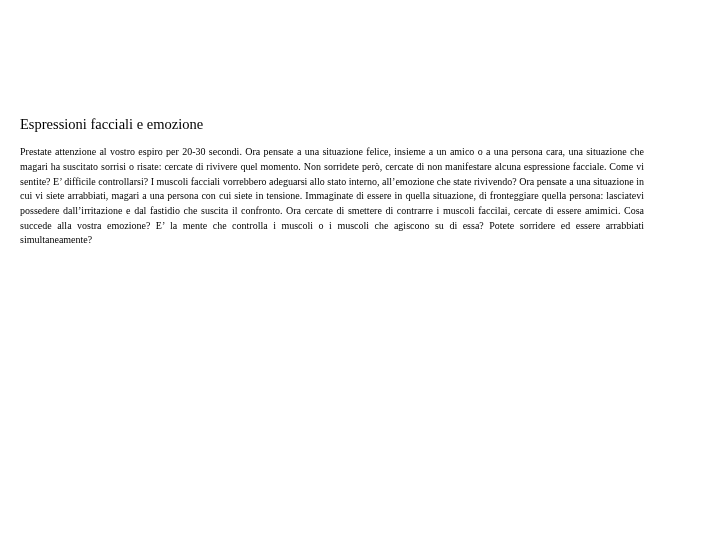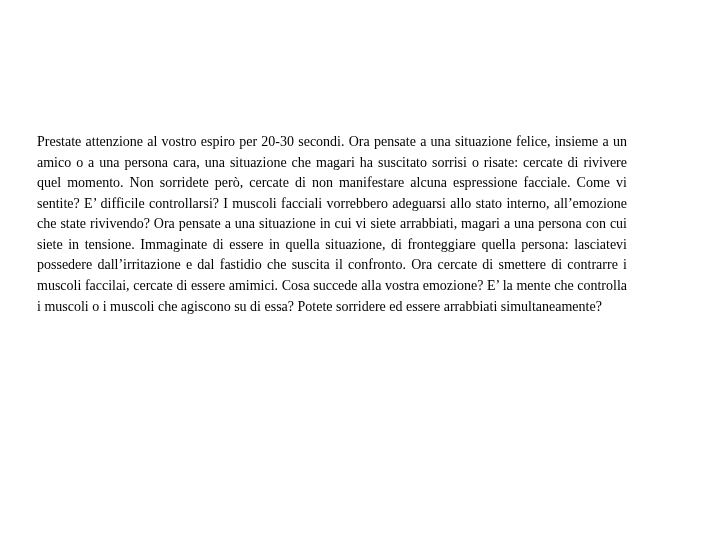--- a/index.html
+++ b/index.html
@@ -26,28 +26,29 @@
     top: 115px;
     width: 624px;
   }
   .title-line {
     font-size: 14.5px;
     line-height: 1.25;
     text-align: left;
     margin: 0 0 12px 0;
   }
   .body-par {
-    font-size: 14px;
+    font-size: 10px;
     line-height: 1.47;
     text-align: justify;
     text-justify: inter-word;
-    margin: 17px;
+    margin: 0;
     hyphens: none;
   }
 </style>
 </head>
 <body>
 
 <div class="slide">
   <div class="content-block">
+    <p class="title-line">Espressioni facciali e emozione</p>
     <p class="body-par">Prestate attenzione al vostro espiro per 20-30 secondi. Ora pensate a una situazione felice, insieme a un amico o a una persona cara, una situazione che magari ha suscitato sorrisi o risate: cercate di rivivere quel momento. Non sorridete però, cercate di non manifestare alcuna espressione facciale. Come vi sentite? E’ difficile controllarsi? I muscoli facciali vorrebbero adeguarsi allo stato interno, all’emozione che state rivivendo? Ora pensate a una situazione in cui vi siete arrabbiati, magari a una persona con cui siete in tensione. Immaginate di essere in quella situazione, di fronteggiare quella persona: lasciatevi possedere dall’irritazione e dal fastidio che suscita il confronto. Ora cercate di smettere di contrarre i muscoli faccilai, cercate di essere amimici. Cosa succede alla vostra emozione? E’ la mente che controlla i muscoli o i muscoli che agiscono su di essa? Potete sorridere ed essere arrabbiati simultaneamente?</p>
   </div>
 </div>
 
 </body></html>

